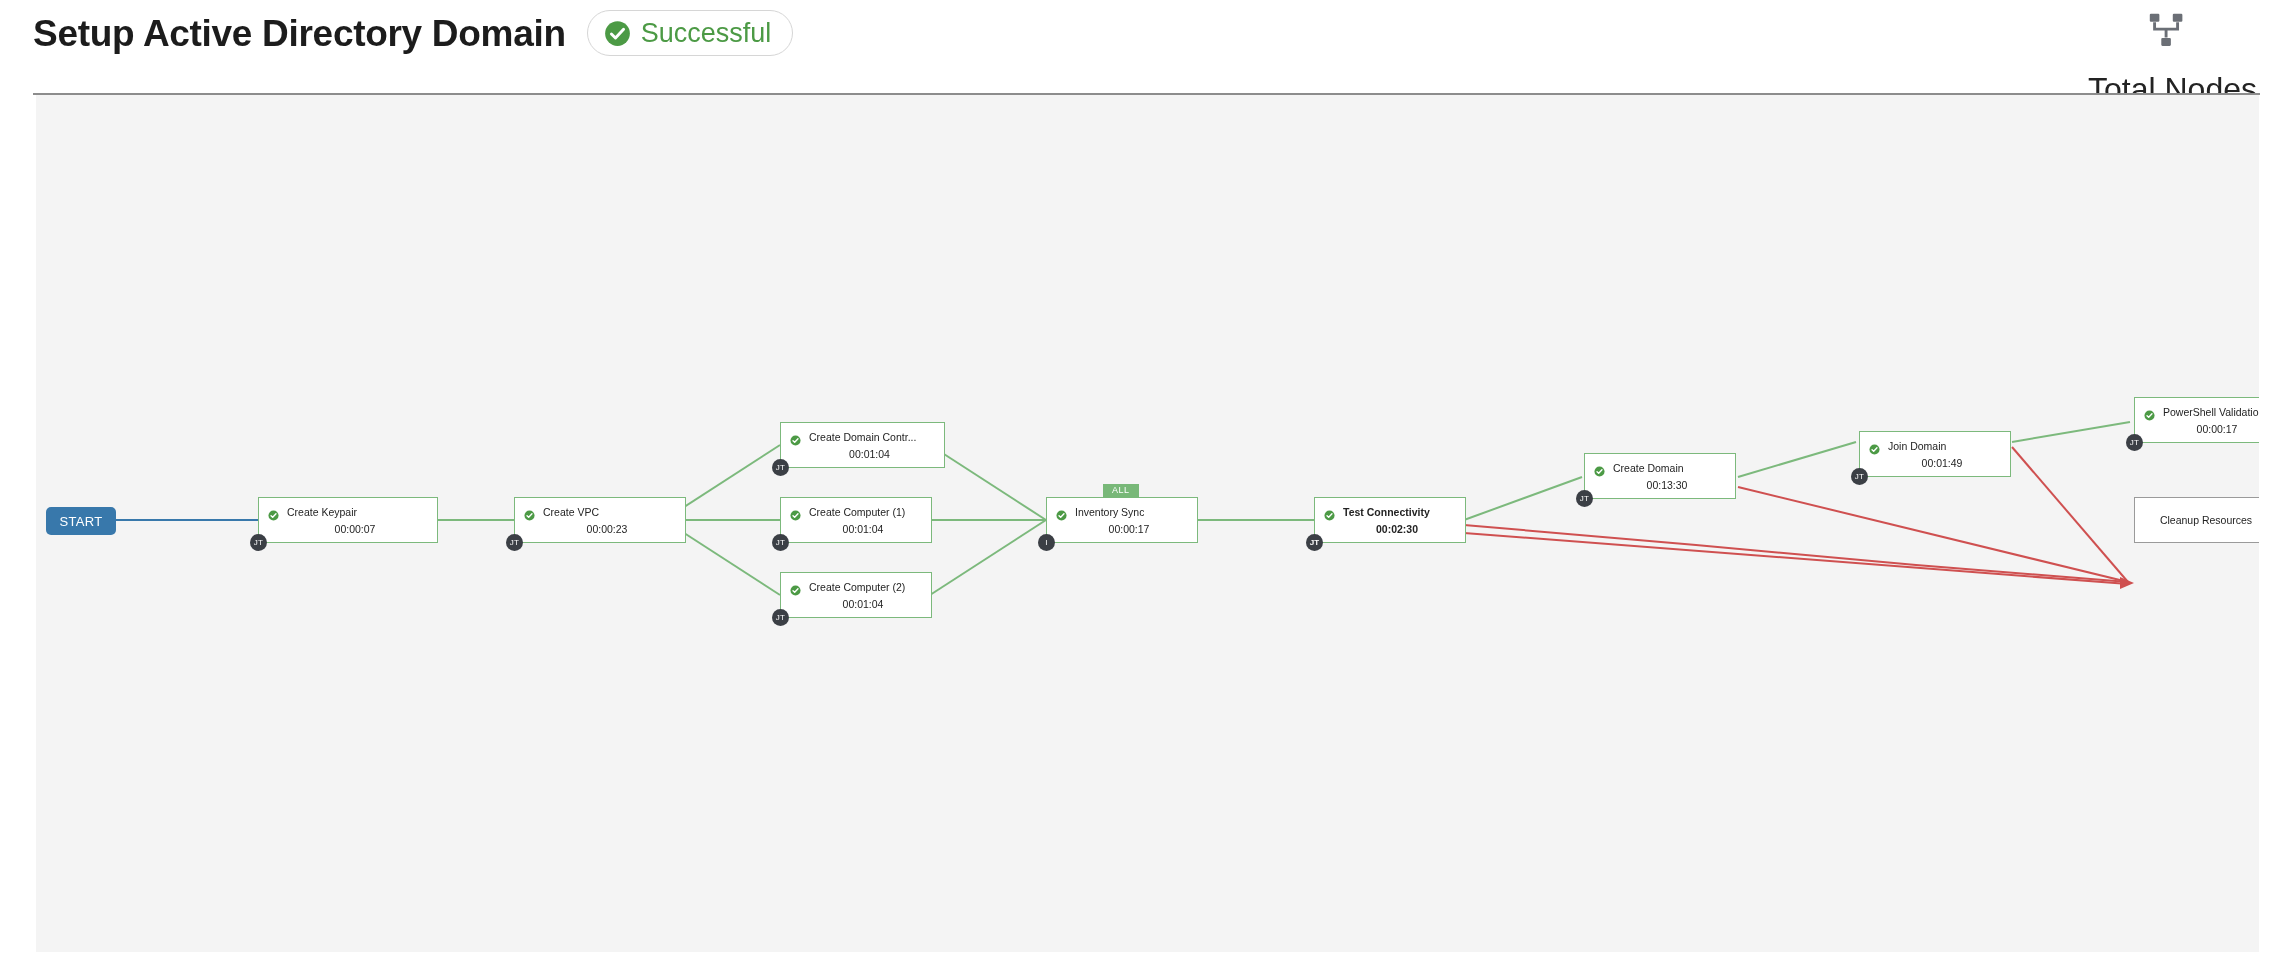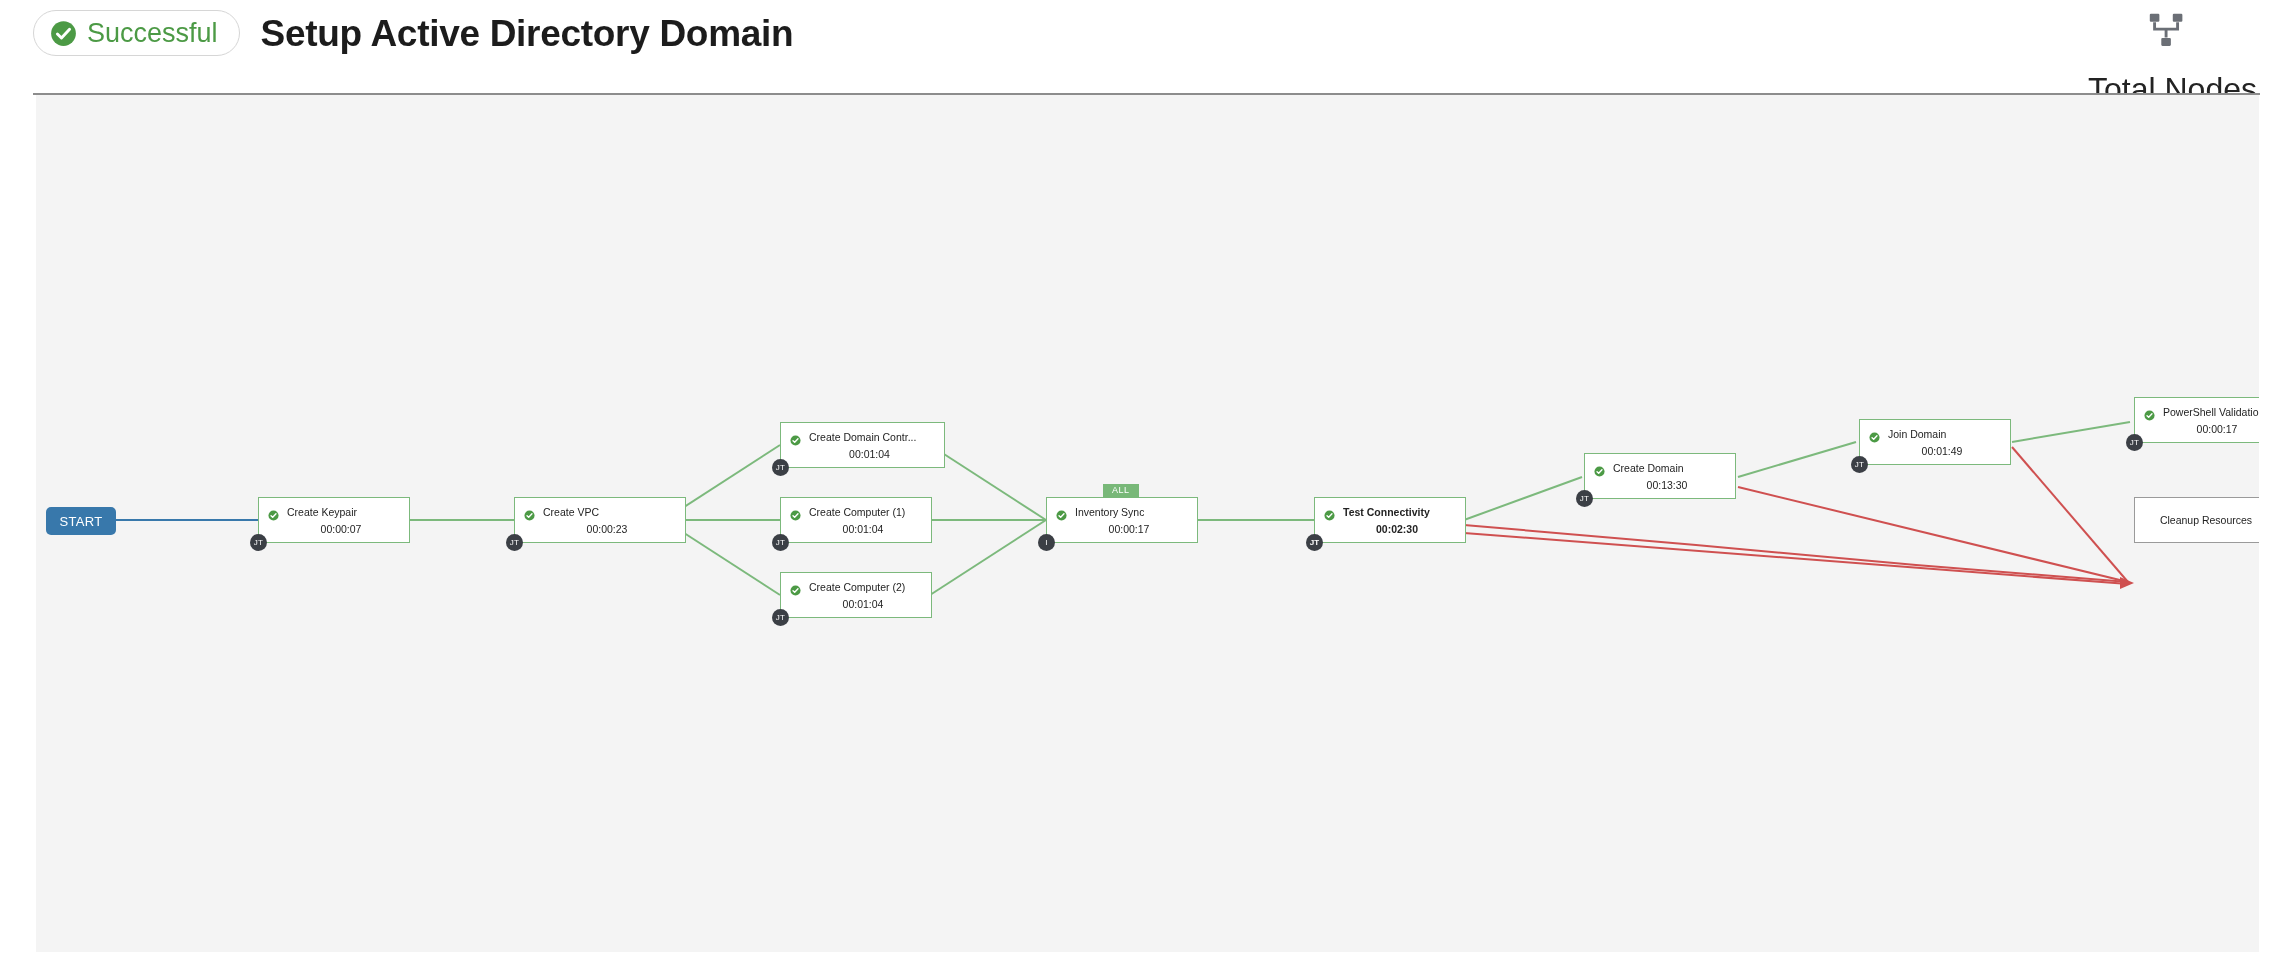--- a/index.html
+++ b/index.html
@@ -157,31 +157,31 @@
     font-size: 13px;
     letter-spacing: 0.3px;
   }
 </style>
 </head>
 <body>
 
 <div id="header">
 
   <div id="header-left">
+    <div id="page-title">Setup Active Directory Domain</div>
+
     <div id="status-badge">
       <span class="check-wrap">
         <svg width="27" height="27" viewBox="0 0 24 24">
           <circle cx="12" cy="12" r="11" fill="#4c9a45"></circle>
           <path d="M6.6 12.4 L10.2 16 L17.4 8.2" fill="none" stroke="#ffffff" stroke-width="2.6" stroke-linecap="round" stroke-linejoin="round"></path>
         </svg>
       </span>
       <span id="status-label">Successful</span>
     </div>
-
-    <div id="page-title">Setup Active Directory Domain</div>
   </div>
 
   <div id="header-right">
     <span class="hicon" id="nodes-icon">
       <svg width="46" height="46" viewBox="0 0 24 24">
         <rect x="2.5" y="3" width="5" height="4.2" rx="0.6" fill="#6b6f76"></rect>
         <rect x="14.5" y="3" width="5" height="4.2" rx="0.6" fill="#6b6f76"></rect>
         <rect x="8.5" y="15.6" width="5" height="4.2" rx="0.6" fill="#6b6f76"></rect>
         <path d="M5 7.4 L5 11 L17 11 L17 7.4 M11 11 L11 15.4" fill="none" stroke="#6b6f76" stroke-width="1.5"></path>
       </svg>
@@ -237,21 +237,21 @@
     <path d="M1976 352 L2092 487" fill="none" stroke="#cf5050" stroke-width="2"></path>
 
     <path d="M2094 340 L2040 360 L2092 487" fill="none" stroke="#cf5050" stroke-width="2" opacity="0"></path>
     <path d="M1428 438 L2092 489" fill="none" stroke="#cf5050" stroke-width="2"></path>
 
     <path d="M2084 482 L2098 488 L2084 494 Z" fill="#cf5050"></path>
   </svg>
 
   <div id="start-node" style="left:10px; top:412px; width:70px; height:28px;">START</div>
 
-  <div class="node" style="left:222px; top:402px; width:152px; height:46px;">
+  <div class="node" style="left:222px; top:402px; width:180px; height:46px;">
     <div class="node-row">
       <span class="node-status">
         <svg width="11" height="11" viewBox="0 0 24 24">
             <circle cx="12" cy="12" r="11" fill="#4c9a45"></circle>
             <path d="M6.6 12.4 L10.2 16 L17.4 8.2" fill="none" stroke="#fff" stroke-width="3" stroke-linecap="round" stroke-linejoin="round"></path>
           </svg>
       </span>
       <span class="node-label">Create Keypair</span>
     </div>
     <div class="node-time">00:00:07</div>
@@ -350,21 +350,21 @@
             <circle cx="12" cy="12" r="11" fill="#4c9a45"></circle>
             <path d="M6.6 12.4 L10.2 16 L17.4 8.2" fill="none" stroke="#fff" stroke-width="3" stroke-linecap="round" stroke-linejoin="round"></path>
           </svg>
       </span>
       <span class="node-label">Create Domain</span>
     </div>
     <div class="node-time">00:13:30</div>
     <div class="actor-badge" style="left:-9px; bottom:-9px;">JT</div>
   </div>
 
-  <div class="node" style="left:1823px; top:324px; width:152px; height:46px;">
+  <div class="node" style="left:1823px; top:336px; width:152px; height:46px;">
     <div class="node-row">
       <span class="node-status">
         <svg width="11" height="11" viewBox="0 0 24 24">
             <circle cx="12" cy="12" r="11" fill="#4c9a45"></circle>
             <path d="M6.6 12.4 L10.2 16 L17.4 8.2" fill="none" stroke="#fff" stroke-width="3" stroke-linecap="round" stroke-linejoin="round"></path>
           </svg>
       </span>
       <span class="node-label">Join Domain</span>
     </div>
     <div class="node-time">00:01:49</div>

